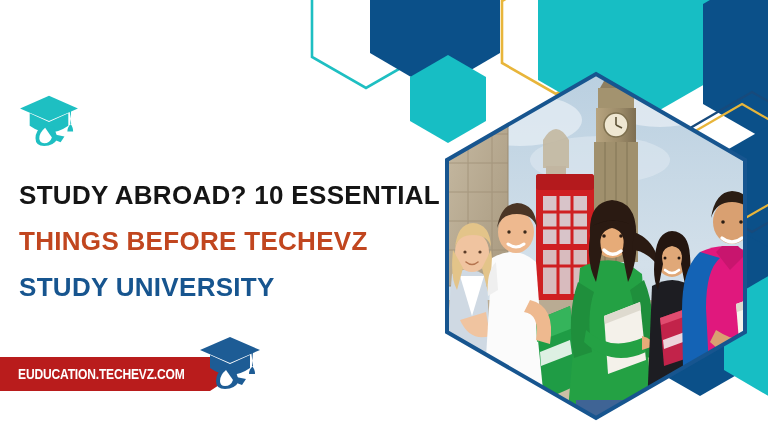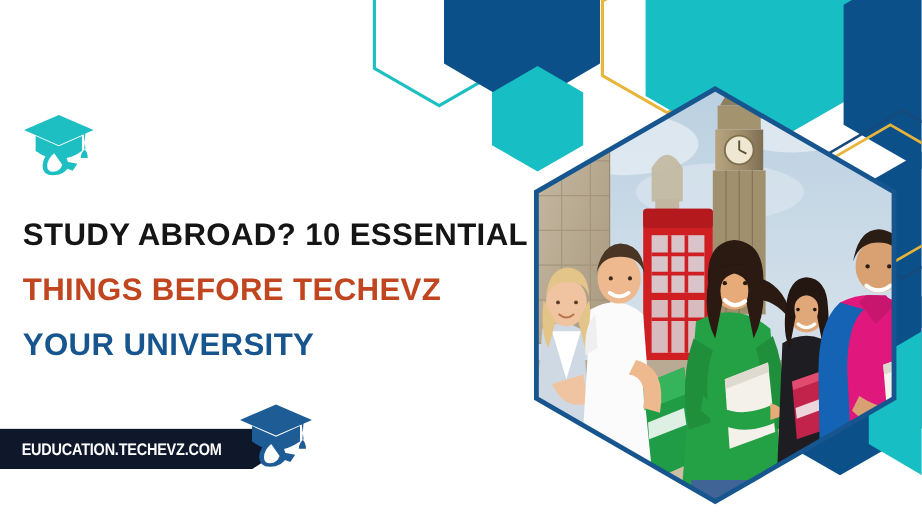--- a/index.html
+++ b/index.html
@@ -37,21 +37,21 @@
   .hl-2 { color:#c1461f; }
   .hl-3 { color:#17558f; }
 
   
   .url-banner {
     position:absolute;
     left:0;
     top:357px;
     width:236px;
     height:34px;
-    background:#0f172a;
+    background:#b91c1c;
     clip-path:polygon(0 0, 210px 0, 236px 17px, 210px 34px, 0 34px);
     display:flex;
     align-items:center;
   }
   .url-text {
     color:#ffffff;
     font-family:"Liberation Sans Narrow","Liberation Sans",sans-serif;
     font-weight:bold;
     font-size:14px;
     letter-spacing:-0.2px;
@@ -288,21 +288,21 @@
     <path d="M12 22 l0 13 q20 14 40 0 l0 -13 l-20 9 z" fill="#1ebfc2"></path>
     <path d="M53 17 l2 16 q-4 3 -4 8 l6 0 q0 -5 -3 -8 l1 -15 z" fill="#1ebfc2"></path>
     <path d="M26 34 q-8 6 -8 14 q0 8 9 8 q10 0 14 -8 l-4 -12 z" fill="#1ebfc2"></path>
     <path d="M28 37 q-6 5 -6 11 q0 5 5 5 q6 0 8 -6 z" fill="#ffffff"></path>
     <path d="M38 44 l10 2 l-4 6 l-8 -3 z" fill="#1ebfc2"></path>
   </svg>
 
   <div class="headline">
     <div class="hl-line hl-1">STUDY ABROAD? 10 ESSENTIAL</div>
     <div class="hl-line hl-2">THINGS BEFORE TECHEVZ</div>
-    <div class="hl-line hl-3">YOUR UNIVERSITY</div>
+    <div class="hl-line hl-3">STUDY UNIVERSITY</div>
   </div>
 
   <div class="url-banner">
     <span class="url-text">EUDUCATION.TECHEVZ.COM</span>
   </div>
 
   <svg class="cap-bottom" viewBox="0 0 66 58">
     <polygon points="34,3 64,16 34,29 4,16" fill="#1d5c95"></polygon>
     <path d="M14 21 l0 13 q20 14 40 0 l0 -13 l-20 9 z" fill="#1d5c95"></path>
     <path d="M55 16 l2 16 q-4 3 -4 8 l6 0 q0 -5 -3 -8 l1 -15 z" fill="#1d5c95"></path>

